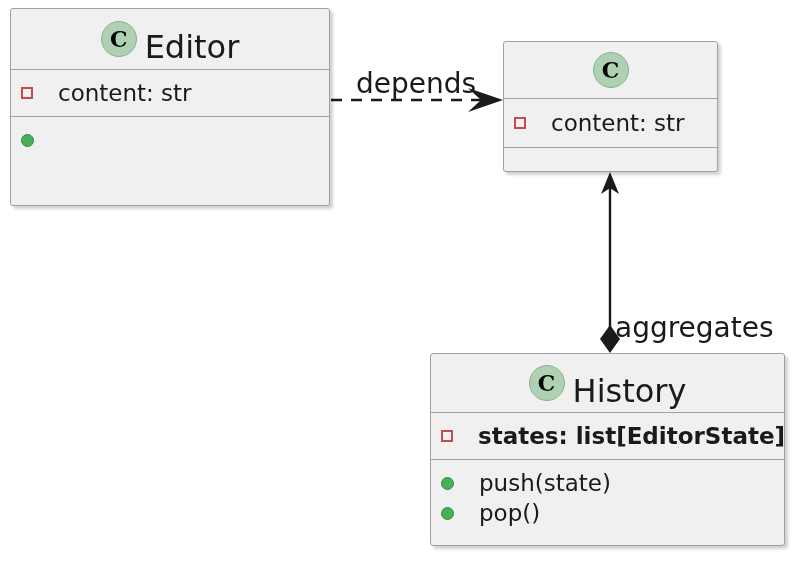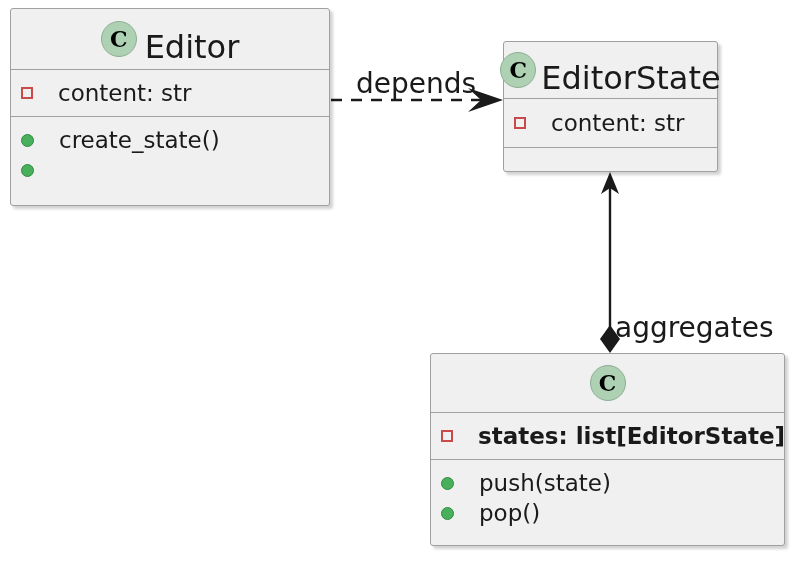--- a/index.html
+++ b/index.html
@@ -149,51 +149,47 @@
     <div class="compartment" style="height:46px; padding-top:8px;">
       <div class="member">
         <span class="icon-private-field"></span>
         <span class="member-text">content: str</span>
       </div>
     </div>
     <div class="divider"></div>
     <div class="compartment" style="height:88px; padding-top:8px;">
       <div class="member">
         <span class="icon-public-method"></span>
-        <span class="member-text">create_state()</span>
-      </div>
-      <div class="member">
-        <span class="icon-public-method"></span>
       </div>
     </div>
   </div>
 
   <div class="uml-class" style="left:503px; top:41px; width:215px; height:131px;">
     <div class="uml-header" style="height:56px; gap:5px;">
       <div class="icon-class-c">
         <span>C</span>
       </div>
-      <div class="class-title">EditorState</div>
     </div>
     <div class="divider"></div>
     <div class="compartment" style="height:48px; padding-top:9px;">
       <div class="member">
         <span class="icon-private-field"></span>
         <span class="member-text">content: str</span>
       </div>
     </div>
     <div class="divider"></div>
     <div class="compartment" style="height:21px;"></div>
   </div>
 
   <div class="uml-class" style="left:430px; top:353px; width:355px; height:193px;">
     <div class="uml-header" style="height:58px;">
       <div class="icon-class-c">
         <span>C</span>
       </div>
+      <div class="class-title">History</div>
     </div>
     <div class="divider"></div>
     <div class="compartment" style="height:46px; padding-top:8px;font-weight:bold;">
       <div class="member">
         <span class="icon-private-field"></span>
         <span class="member-text">states: list[EditorState]</span>
       </div>
     </div>
     <div class="divider"></div>
     <div class="compartment" style="height:85px; padding-top:8px;">

